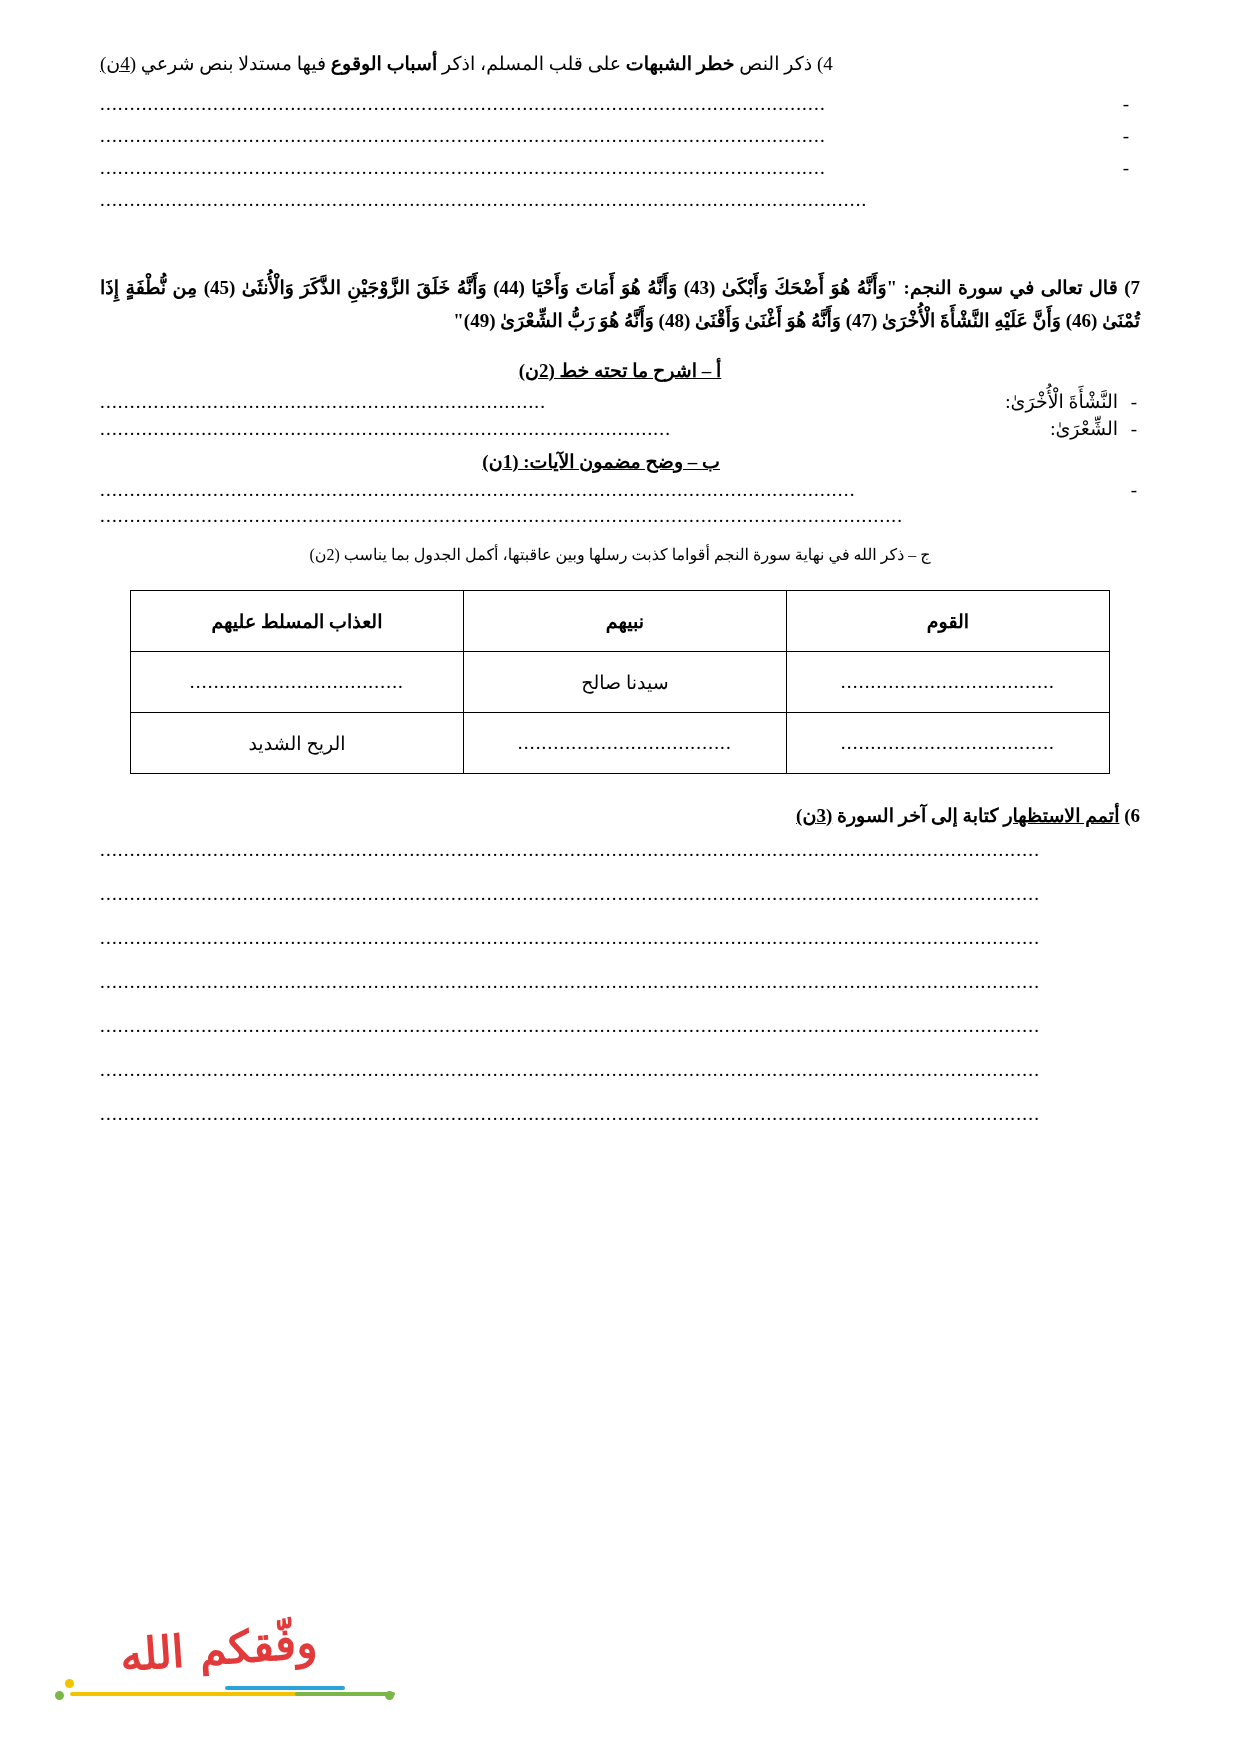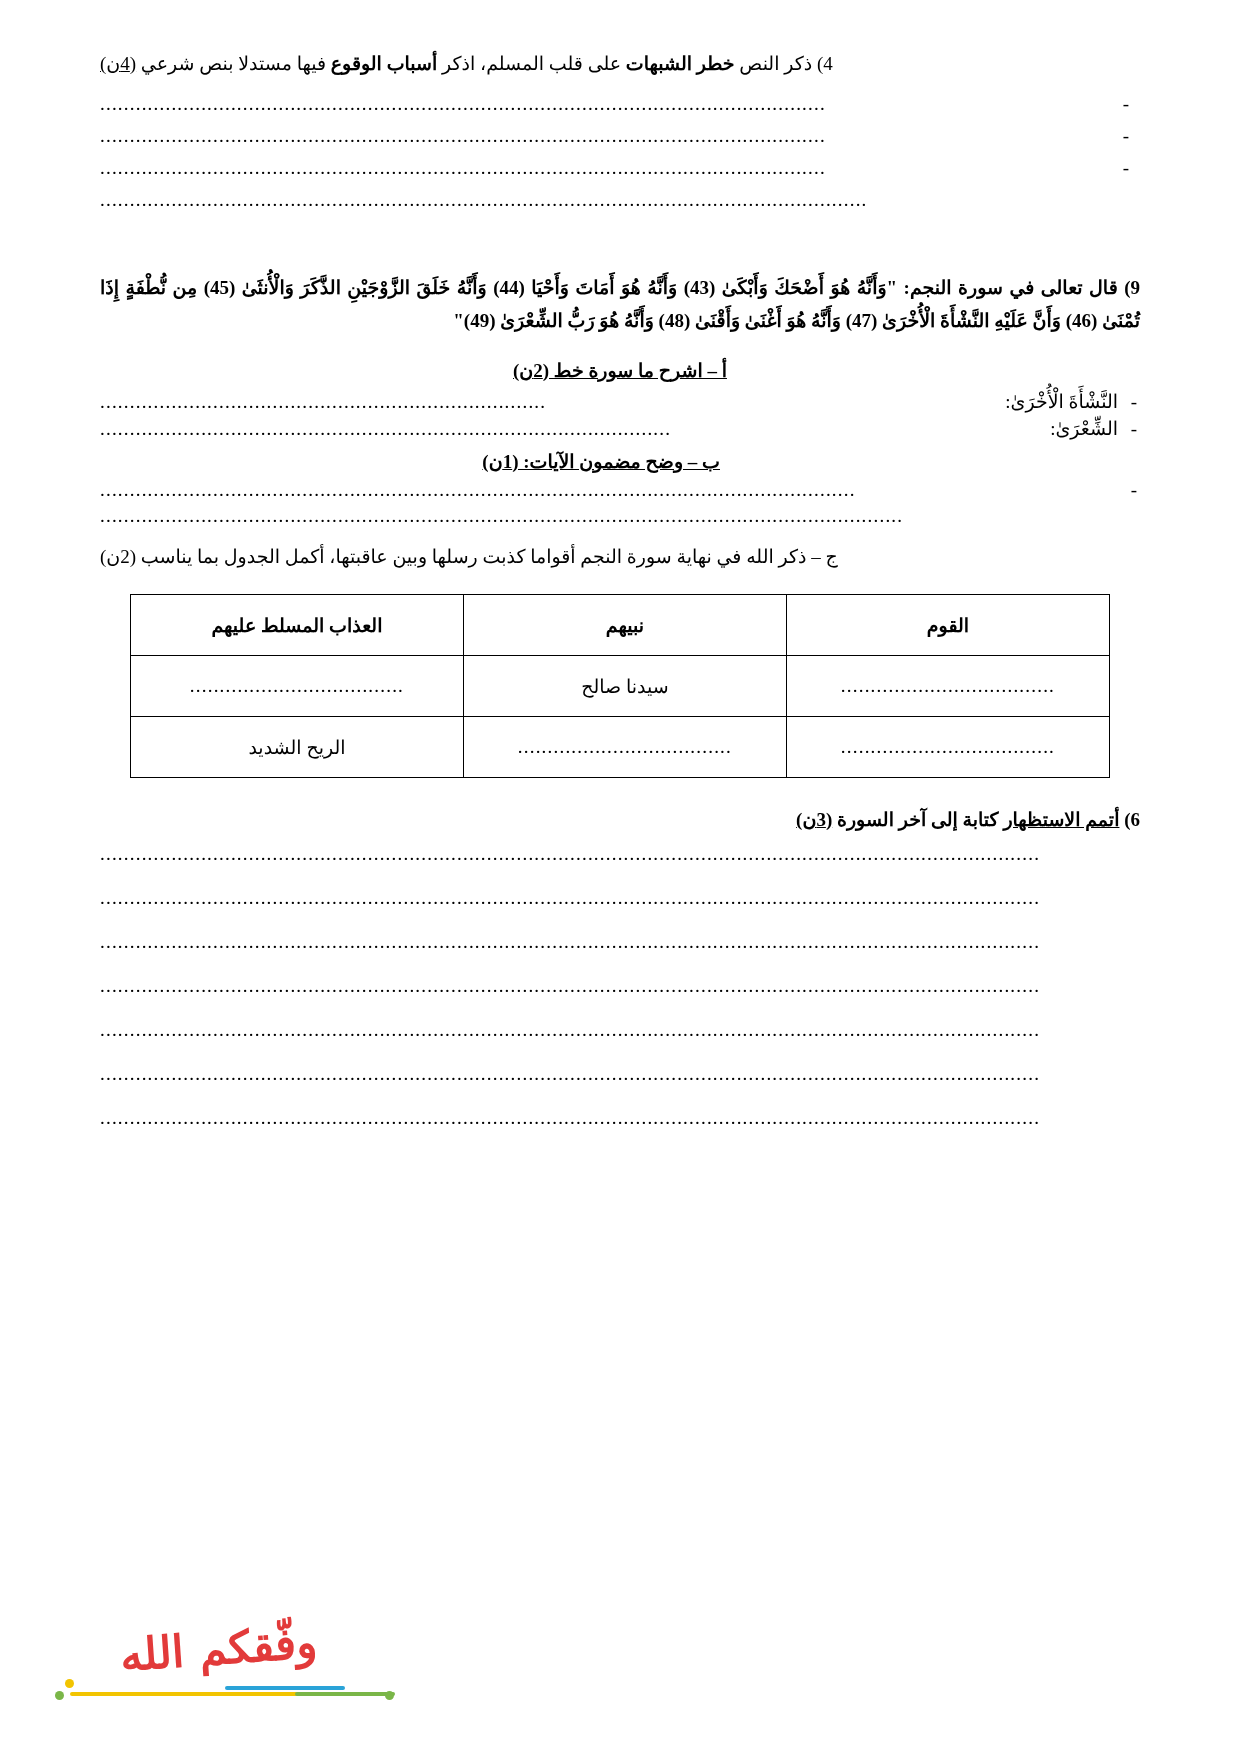--- a/index.html
+++ b/index.html
@@ -95,22 +95,22 @@
     margin-bottom: 4px;
     direction: rtl;
   }
   .word-row .word {
     font-size: 19px;
     white-space: nowrap;
   }
   .word-row .dots { flex: 1 1 auto; }
 
   #q5-c {
-    font-size: 19px;
-    text-align: left;
+    font-size: 16px;
+    text-align: center;
     margin: 18px 0 0 0;
     direction: rtl;
   }
 
   
   table.tbl {
     margin: 26px auto 0 auto;
     border-collapse: collapse;
     width: 980px;
     direction: rtl;
@@ -214,25 +214,25 @@
         <span class="dots">..........................................................................................................................</span>
       </div>
       <div class="dot-row">
         <span class="dots">.................................................................................................................................</span>
       </div>
     </div>
   </section>
 
   <section id="q5">
     <div id="q5-verse">
-      <span>9) قال تعالى في سورة النجم:</span>
+      <span>7) قال تعالى في سورة النجم:</span>
       <span>"وَأَنَّهُ هُوَ أَضْحَكَ وَأَبْكَىٰ (43) وَأَنَّهُ هُوَ أَمَاتَ وَأَحْيَا (44) وَأَنَّهُ خَلَقَ الزَّوْجَيْنِ الذَّكَرَ وَالْأُنثَىٰ (45) مِن نُّطْفَةٍ إِذَا تُمْنَىٰ (46) وَأَنَّ عَلَيْهِ النَّشْأَةَ الْأُخْرَىٰ (47) وَأَنَّهُ هُوَ أَغْنَىٰ وَأَقْنَىٰ (48) وَأَنَّهُ هُوَ رَبُّ الشِّعْرَىٰ (49)"</span>
     </div>
 
-    <div class="sub-head">أ – اشرح ما سورة خط (2ن)</div>
+    <div class="sub-head">أ – اشرح ما تحته خط (2ن)</div>
 
     <div class="word-row">
       <span class="dash">-</span>
       <span class="word">النَّشْأَةَ الْأُخْرَىٰ:</span>
       <span class="dots">...........................................................................</span>
     </div>
     <div class="word-row">
       <span class="dash">-</span>
       <span class="word">الشِّعْرَىٰ:</span>
       <span class="dots">................................................................................................</span>

